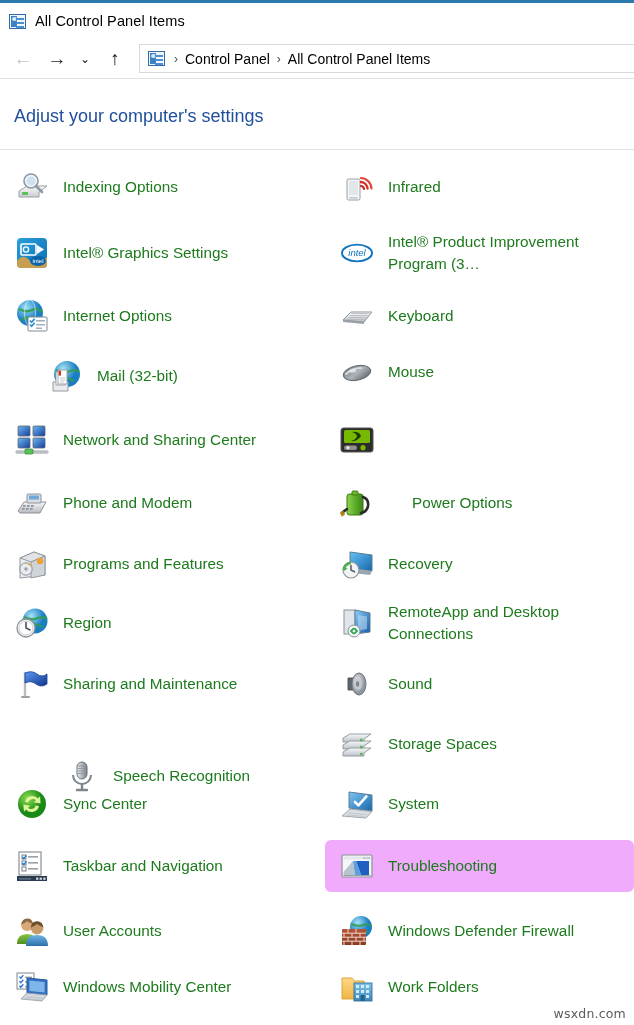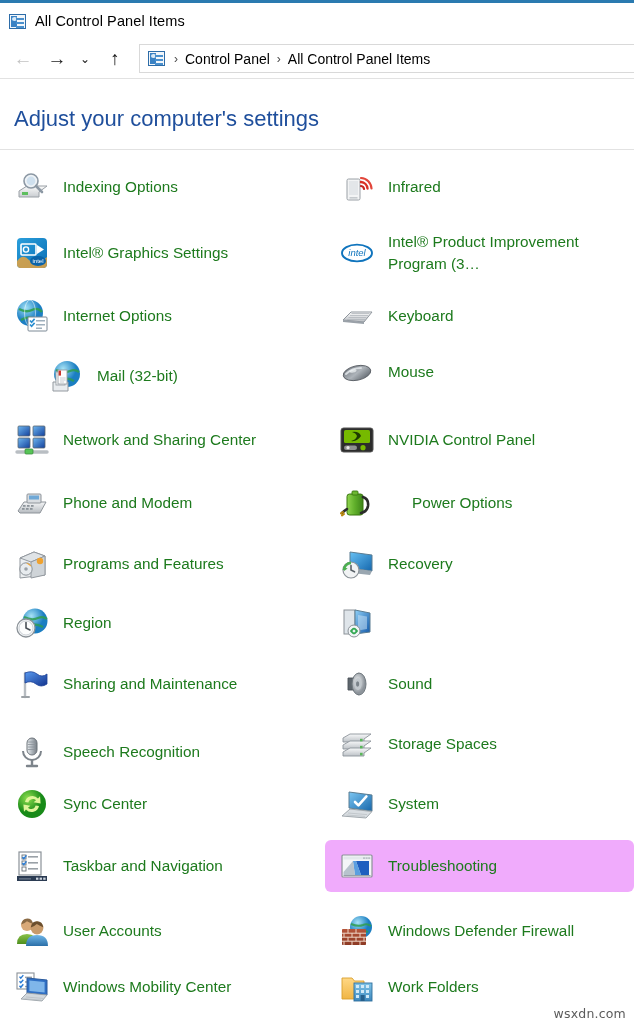--- a/index.html
+++ b/index.html
@@ -142,21 +142,21 @@
     left: 0; width: 634px;
     height: 1px;
     background: #e2e2e2;
   }
   #sep-top { top: 78px; }
 
   
   .page-heading {
     position: absolute;
     top: 106px; left: 14px;
-    font-size: 22px;
+    font-size: 18px;
     color: #1f4f9c;
     white-space: nowrap;
   }
   #sep-below-heading { top: 149px; }
 
   
   .items {
     position: absolute;
     top: 150px; left: 0;
     width: 634px;
@@ -417,21 +417,20 @@
         <span class="item-icon">
           <svg xmlns="http://www.w3.org/2000/svg" viewBox="0 0 36 36" class="ic">
             <rect x="2" y="6" width="32" height="24" rx="2.5" fill="#2c2c2c" stroke="#555" stroke-width="1"></rect>
             <rect x="5" y="8" width="26" height="13" rx="1.5" fill="#76b900"></rect>
             <path d="M13 10 q7 -1 9 4 q-4 6 -10 5 q5 -1 6 -5 q-1 -3 -5 -4 Z" fill="#1d3a00"></path>
             <rect x="5" y="23.5" width="13" height="4.5" rx="2.2" fill="#8f8f8f"></rect>
             <circle cx="9" cy="25.7" r="1.6" fill="#e8e8e8"></circle>
             <circle cx="24" cy="25.7" r="2.6" fill="#76b900"></circle>
           </svg>
         </span>
-        <span class="item-label">NVIDIA Control Panel</span>
       </div>
       <div class="item col-left" style="top: 327px; height: 52px;">
         <span class="item-icon">
           <svg xmlns="http://www.w3.org/2000/svg" viewBox="0 0 36 36" class="ic">
             <defs>
               <linearGradient id="g_ph" x1="0" y1="0" x2="0" y2="1">
                 <stop offset="0" stop-color="#f5f6f7"></stop>
                 <stop offset="1" stop-color="#b6bbc0"></stop>
               </linearGradient>
             </defs>
@@ -530,20 +529,21 @@
                 <stop offset="1" stop-color="#1258a8"></stop>
               </linearGradient>
             </defs>
             <rect x="5" y="5" width="11" height="24" fill="#dfe5ea" stroke="#8b9298" stroke-width="1"></rect>
             <path d="M16 5 L31 8 L31 27 L16 29 Z" fill="url(#g_ra)" stroke="#5b7d92" stroke-width="1"></path>
             <path d="M19 10 L28 11.5 L28 24 L19 25.5 Z" fill="#cfe5f7" opacity="0.5"></path>
             <circle cx="15" cy="26" r="6" fill="#f2f5f7" stroke="#8b9298" stroke-width="1"></circle>
             <path d="M12 26 l2.4 -2.4 M12 26 l2.4 2.4 M18 26 l-2.4 -2.4 M18 26 l-2.4 2.4" stroke="#34a853" stroke-width="1.8" stroke-linecap="round"></path>
           </svg>
         </span>
+        <span class="item-label">RemoteApp and Desktop Connections</span>
       </div>
       <div class="item col-left" style="top: 508px; height: 52px;">
         <span class="item-icon">
           <svg xmlns="http://www.w3.org/2000/svg" viewBox="0 0 36 36" class="ic">
             <defs>
               <linearGradient id="g_fl" x1="0" y1="0" x2="1" y2="1">
                 <stop offset="0" stop-color="#5a9bf0"></stop>
                 <stop offset="1" stop-color="#12338e"></stop>
               </linearGradient>
             </defs>
@@ -564,21 +564,21 @@
               </radialGradient>
             </defs>
             <path d="M20 7 L20 29 L14 24 L9 24 L9 12 L14 12 Z" fill="#5e666d" stroke="#4a5057" stroke-width="0.9"></path>
             <ellipse cx="20" cy="18" rx="7" ry="11" fill="url(#g_sp)" stroke="#71797f" stroke-width="1"></ellipse>
             <ellipse cx="19" cy="18" rx="3.6" ry="6" fill="#c2c8cd"></ellipse>
             <ellipse cx="18.6" cy="18" rx="1.6" ry="2.8" fill="#7b838a"></ellipse>
           </svg>
         </span>
         <span class="item-label">Sound</span>
       </div>
-      <div class="item col-left" style="top: 576px; height: 52px;">
+      <div class="item col-left" style="top: 600px; height: 52px; justify-content: center;">
         <span class="item-icon">
           <svg xmlns="http://www.w3.org/2000/svg" viewBox="0 0 36 36" class="ic">
             <defs>
               <linearGradient id="g_mc" x1="0" y1="0" x2="1" y2="0">
                 <stop offset="0" stop-color="#eef1f3"></stop>
                 <stop offset="0.45" stop-color="#b4bbc1"></stop>
                 <stop offset="1" stop-color="#767d84"></stop>
               </linearGradient>
             </defs>
             <rect x="13" y="4" width="10" height="17" rx="5" fill="url(#g_mc)" stroke="#6d747b" stroke-width="1"></rect>

